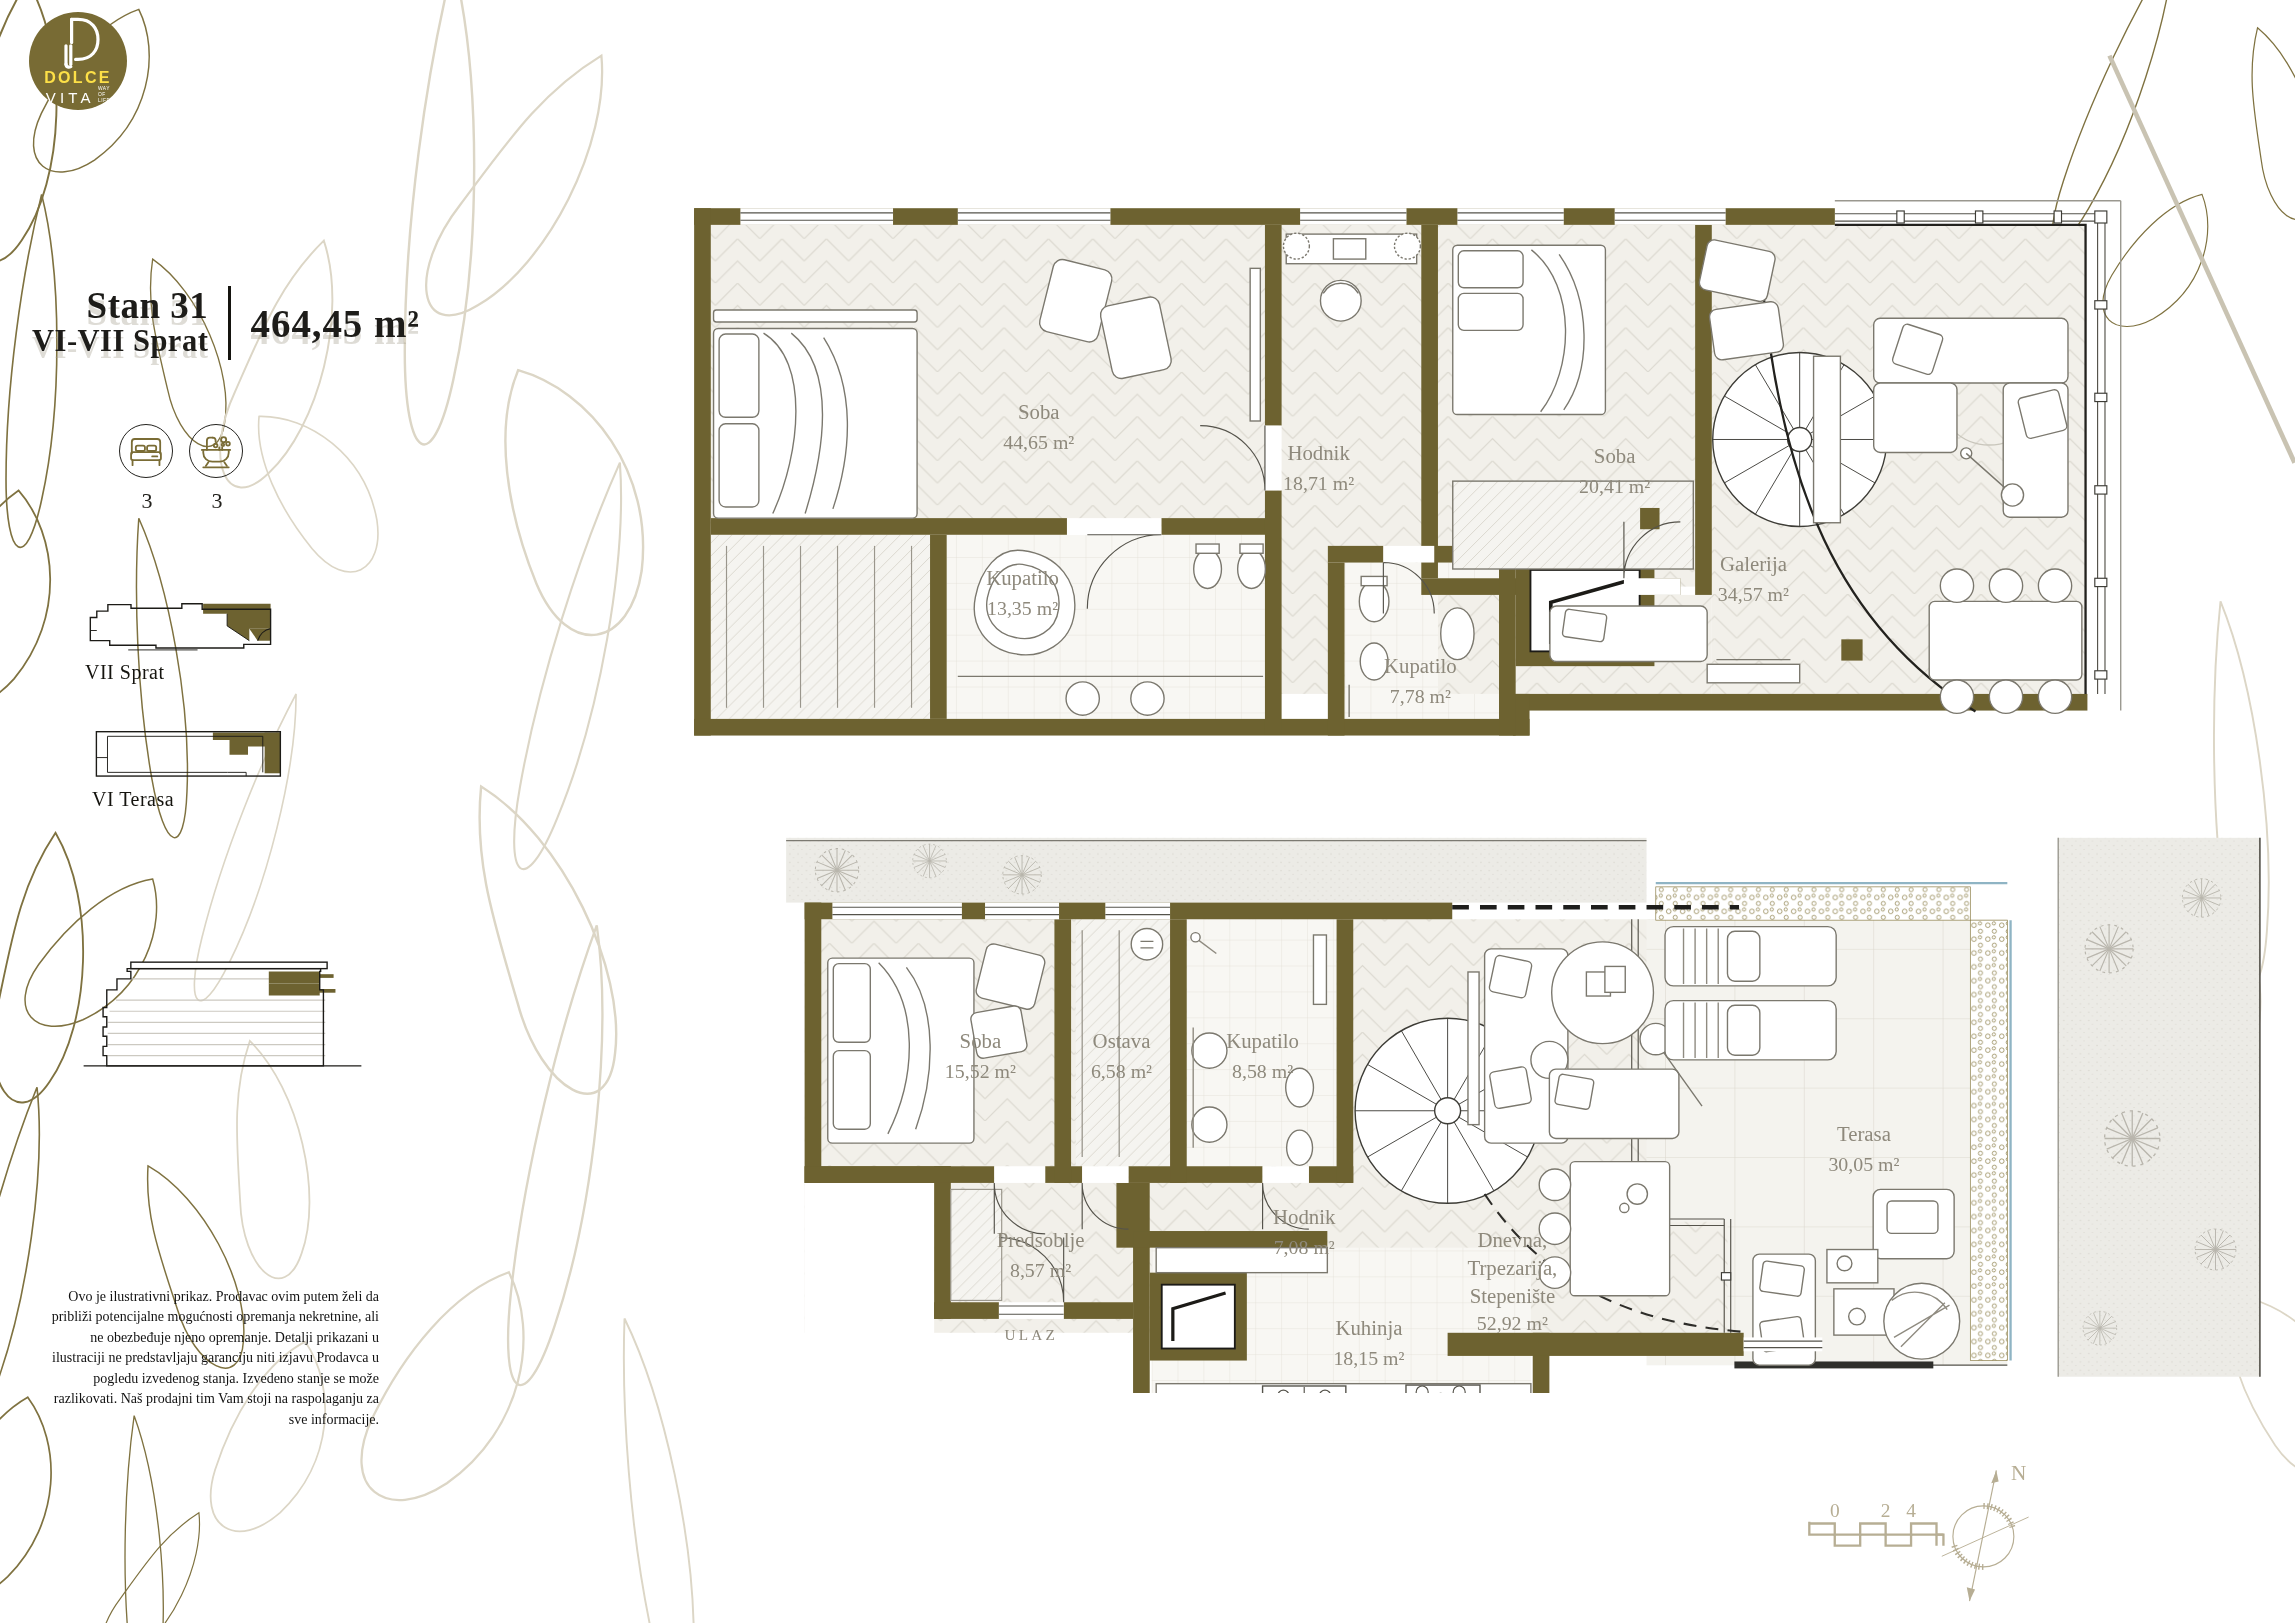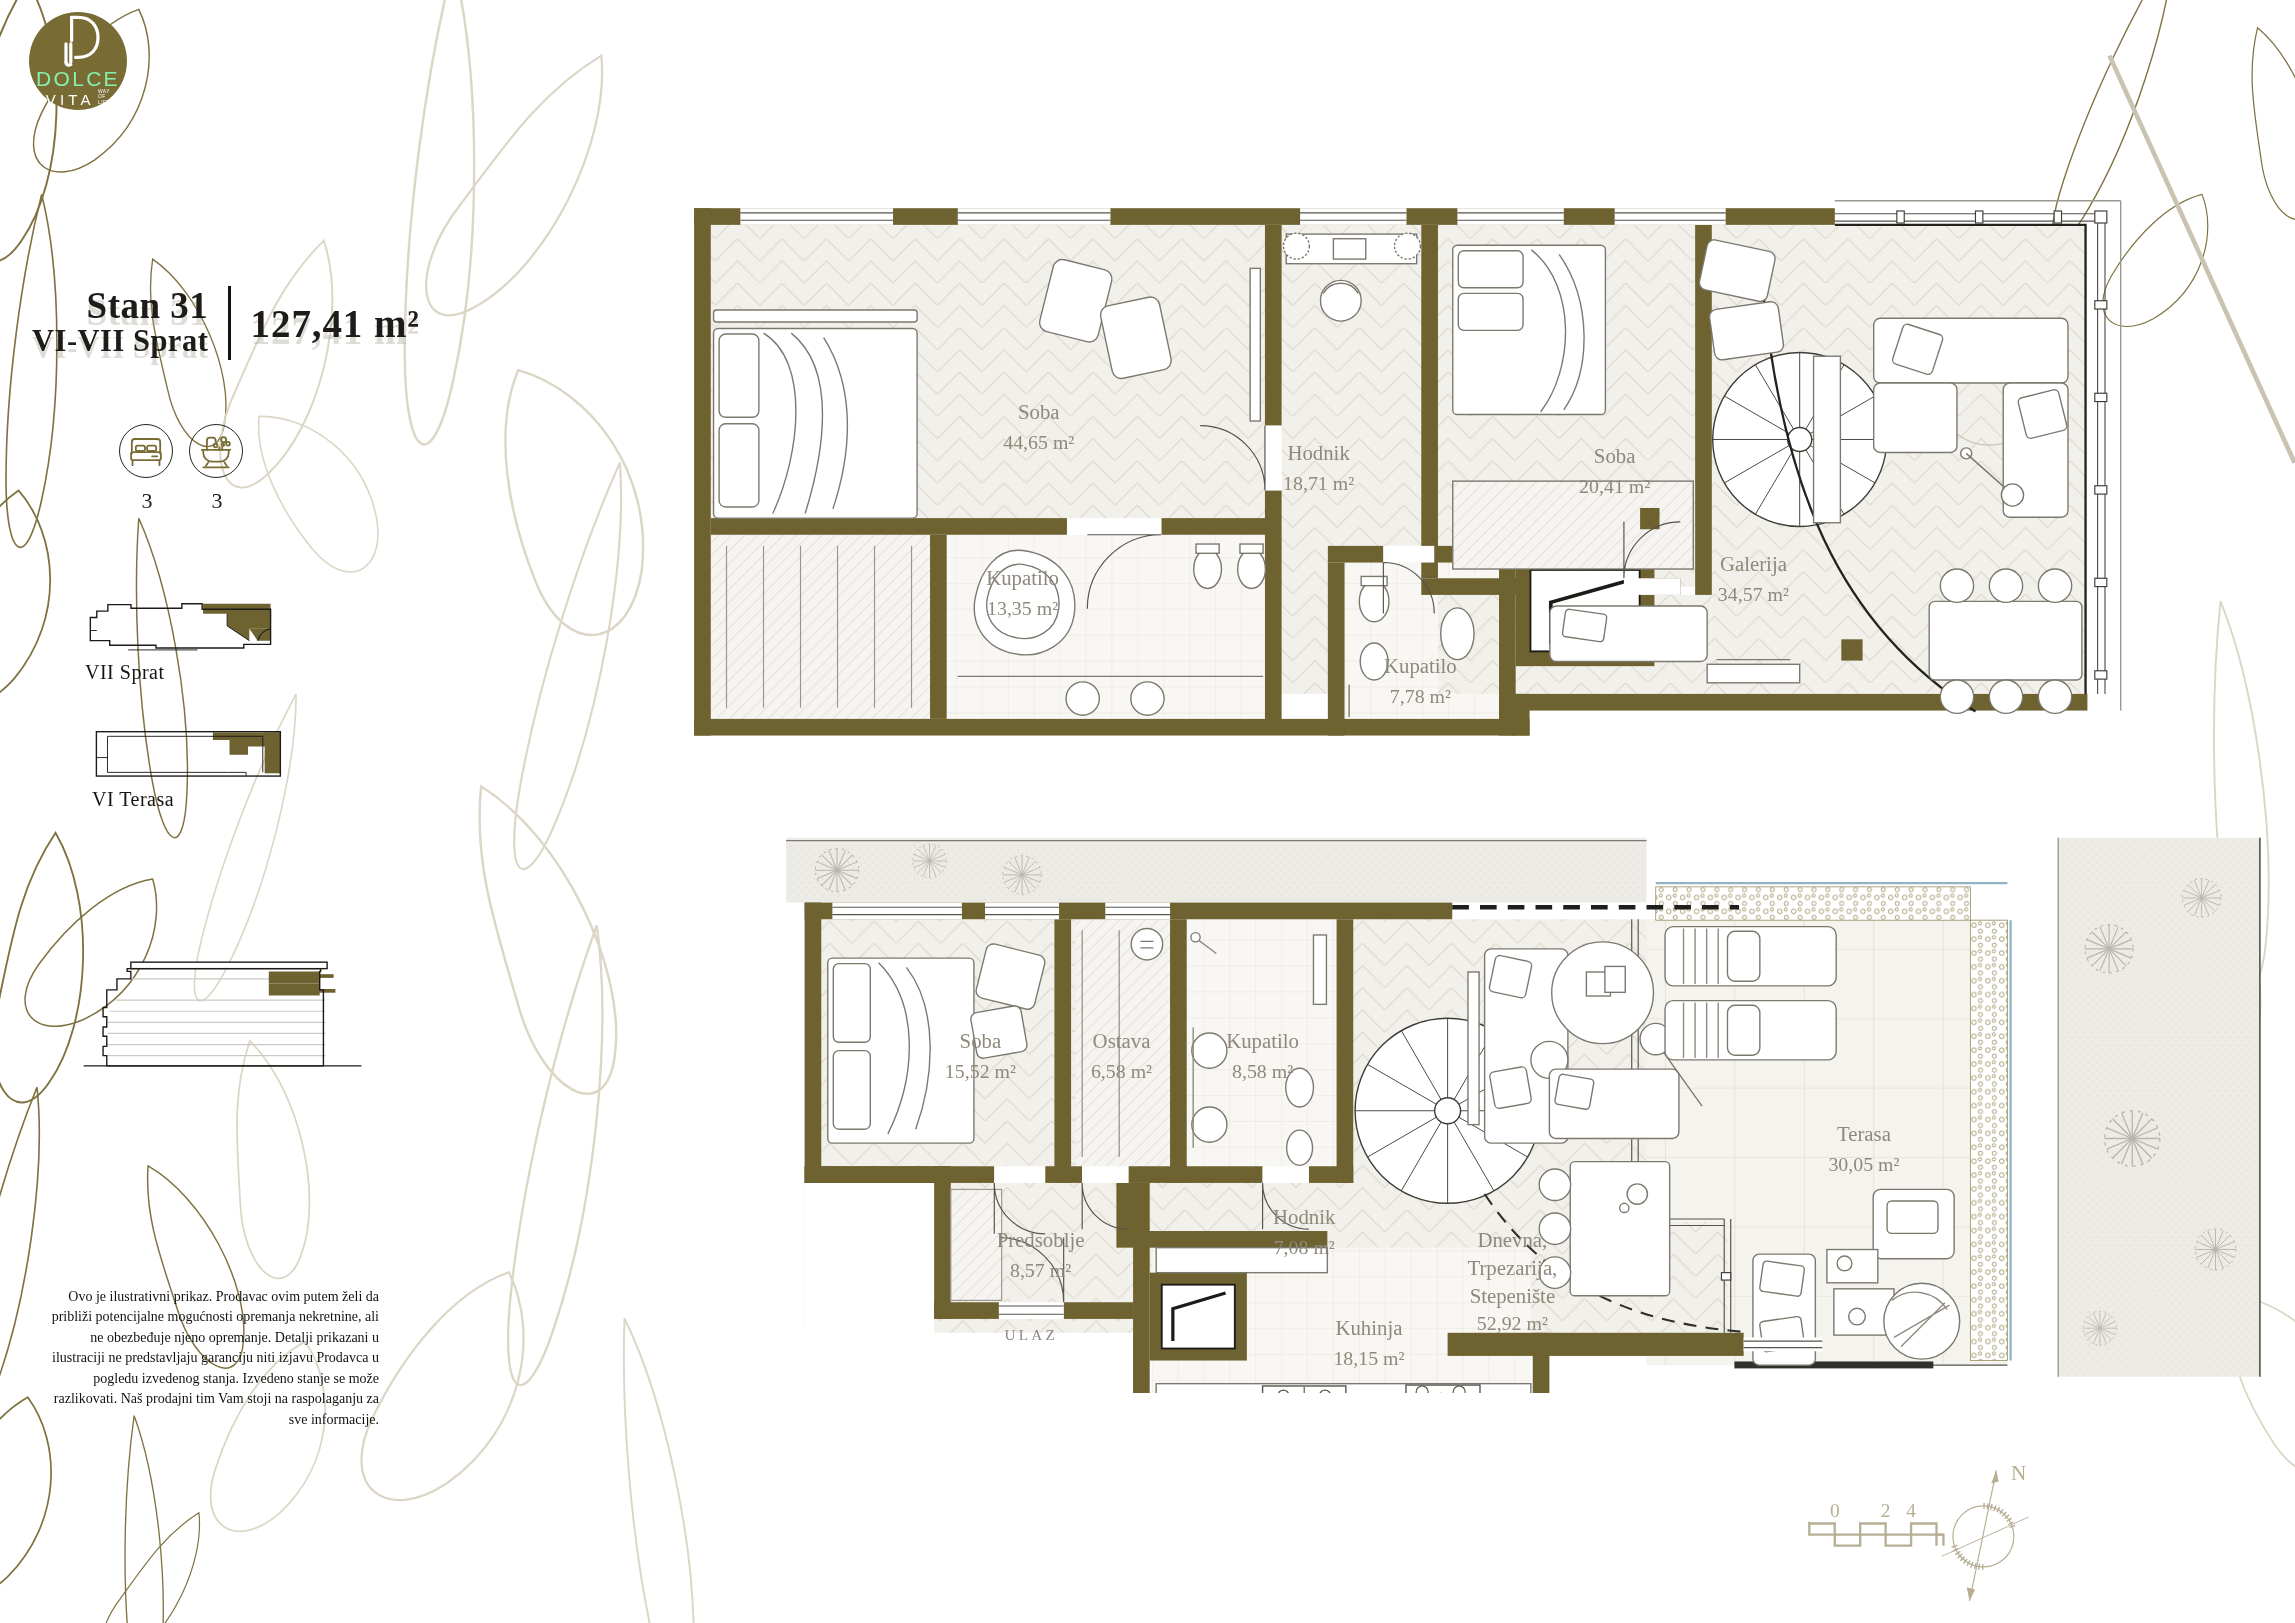--- a/index.html
+++ b/index.html
@@ -3,22 +3,22 @@
 <meta charset="utf-8">
 <style>
   html,body{margin:0;padding:0;background:#ffffff;}
   .page{position:relative;width:2295px;height:1623px;background:#ffffff;overflow:hidden;
         font-family:"Liberation Serif", "DejaVu Serif", serif;color:#1d1c19;}
   .abs{position:absolute;}
   svg{display:block;}
   
   .logo-circle{position:absolute;left:29px;top:12px;width:98px;height:98px;border-radius:50%;
                background:#786b34;display:flex;flex-direction:column;align-items:center;justify-content:center;}
-  .logo-name{color:#86efac;font-family:"Liberation Sans", sans-serif;font-weight:normal;
-             font-size:21px;letter-spacing:2.3px;line-height:1.0;margin-top:0.9px;}
+  .logo-name{color:#fde047;font-family:"Liberation Sans", sans-serif;font-weight:bold;
+             font-size:16px;letter-spacing:2.3px;line-height:1.0;margin-top:0.9px;}
   .logo-row{display:flex;align-items:flex-end;gap:3.2px;}
   .logo-vita{color:#ffffff;font-family:"Liberation Sans", sans-serif;font-weight:300;
              font-size:15px;letter-spacing:4.2px;line-height:1.0;}
   .logo-way{color:#ffffff;font-family:"Liberation Sans", sans-serif;font-size:4.9px;letter-spacing:0.5px;
             line-height:1.15;padding-bottom:1.4px;}
   .title-block{position:absolute;left:32px;top:286px;display:flex;align-items:center;gap:20px;}
   .title-left{text-align:right;}
   .unit-title{font-size:37px;font-weight:bold;letter-spacing:0.5px;line-height:1.02;
               text-shadow:0 7.4px 0 rgba(168,162,146,0.38);}
   .floor-title{font-size:30.5px;font-weight:bold;letter-spacing:0.5px;line-height:1.1;
@@ -115,21 +115,21 @@
       </div>
     </div>
   </div>
 
   <div class="title-block">
     <div class="title-left">
       <div class="unit-title">Stan 31</div>
       <div class="floor-title">VI-VII Sprat</div>
     </div>
     <div class="title-divider"></div>
-    <div class="area-title">127,41 m²</div>
+    <div class="area-title">464,45 m²</div>
   </div>
 
   <div class="stat abs" style="left:119px;top:424px">
     <div class="stat-circle">
       <svg width="40" height="40" viewBox="0 0 110 110">
         <g stroke="#7a6c35" stroke-width="5" fill="none" stroke-linejoin="round" stroke-linecap="round">
           <path d="M16,62 v-32 a8,8 0 0 1 8,-8 h62 a8,8 0 0 1 8,8 v32"></path>
           <rect x="27" y="40" width="25" height="15" rx="5"></rect>
           <rect x="58" y="40" width="25" height="15" rx="5"></rect>
           <rect x="14" y="58" width="82" height="22" rx="5"></rect>

